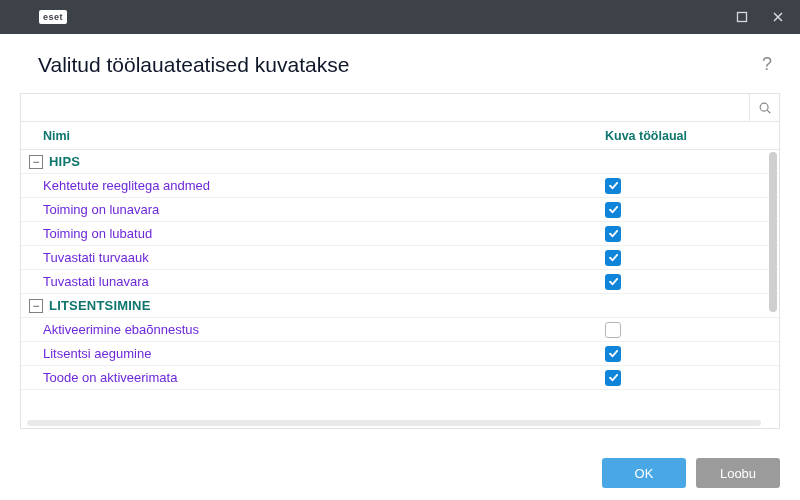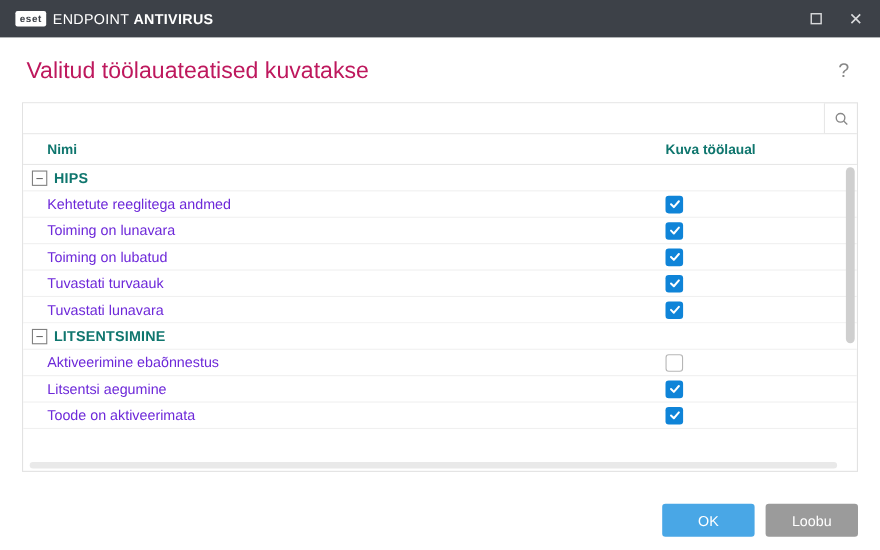--- a/index.html
+++ b/index.html
@@ -19,20 +19,21 @@
     display: flex;
     align-items: center;
     padding: 0 8px 0 14px;
   }
   .brand {
     display: flex;
     align-items: center;
     gap: 6px;
     font-size: 13px;
     letter-spacing: 0.3px;
+    margin-left: 25px;
   }
   .brand .eset {
     background: #fff;
     color: #3d4148;
     font-weight: 700;
     font-size: 9px;
     padding: 2px 4px;
     border-radius: 2px;
     letter-spacing: 0.5px;
   }
@@ -51,22 +52,23 @@
   }
   .win-btn svg { width: 12px; height: 12px; display: block; }
 
   .heading-row {
     display: flex;
     align-items: center;
     padding: 16px 24px 14px 24px;
   }
   .page-title {
     font-size: 21px;
-    color: #be185d;
+    color: #0f172a;
     font-weight: 400;
+    margin-left: 14px;
   }
   .help-btn {
     margin-left: auto;
     color: #888;
     font-size: 18px;
     cursor: pointer;
     padding: 4px;
   }
 
   .panel {
@@ -221,23 +223,20 @@
   }
   .btn-primary { background: #49a7e6; }
   .btn-secondary { background: #9b9b9b; }
 </style>
 </head>
 <body>
 
 <div class="titlebar">
   <div class="brand">
     <span class="eset">eset</span>
-    <span class="brand-text">
-      <span>ENDPOINT </span><b>ANTIVIRUS</b>
-    </span>
   </div>
   <div class="win-controls">
     <div class="win-btn">
       <svg viewBox="0 0 12 12">
           <rect x="1.5" y="1.5" width="9" height="9" fill="none" stroke="currentColor" stroke-width="1.3"></rect>
         </svg>
     </div>
     <div class="win-btn">
       <svg viewBox="0 0 12 12">
           <path d="M2 2 L10 10 M10 2 L2 10" stroke="currentColor" stroke-width="1.5" fill="none"></path>

